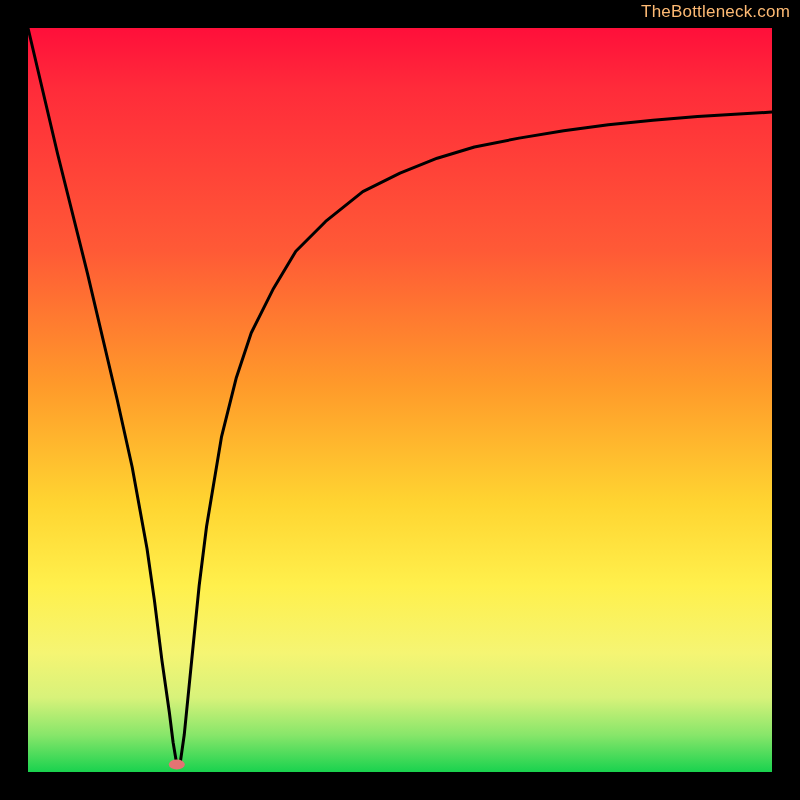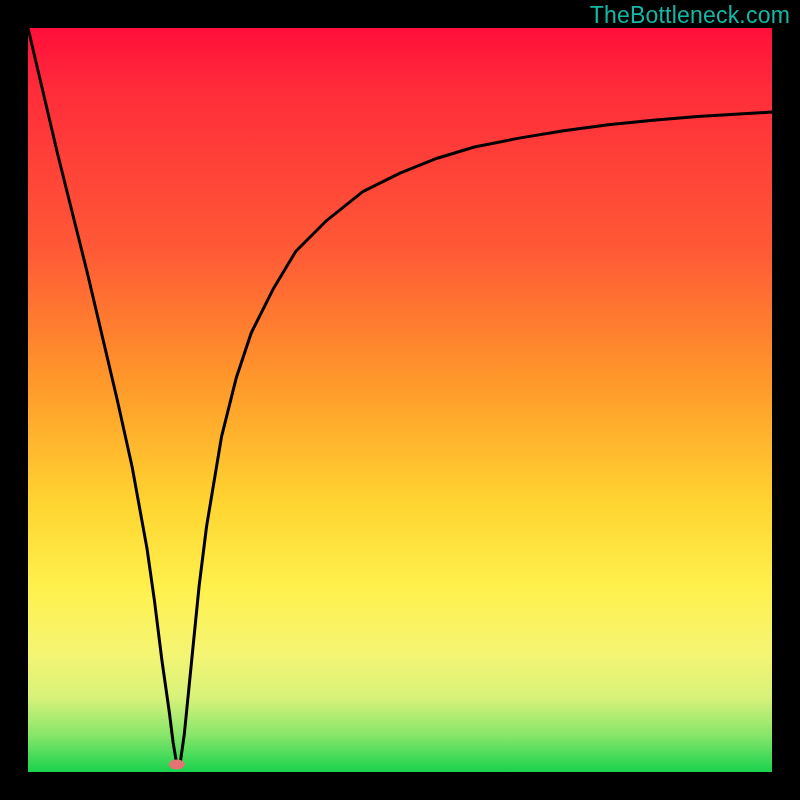--- a/index.html
+++ b/index.html
@@ -43,22 +43,22 @@
     left: 0;
     top: 0;
     width: 100%;
     height: 100%;
     overflow: visible;
   }
   .watermark {
     position: absolute;
     top: 2px;
     right: 10px;
-    color: #14b8a6;
-    font-size: 23px;
+    color: #fdba74;
+    font-size: 17px;
     font-weight: 400;
     letter-spacing: 0.2px;
     user-select: none;
   }
 </style>
 </head>
 <body>
 
 <div class="stage">
 

